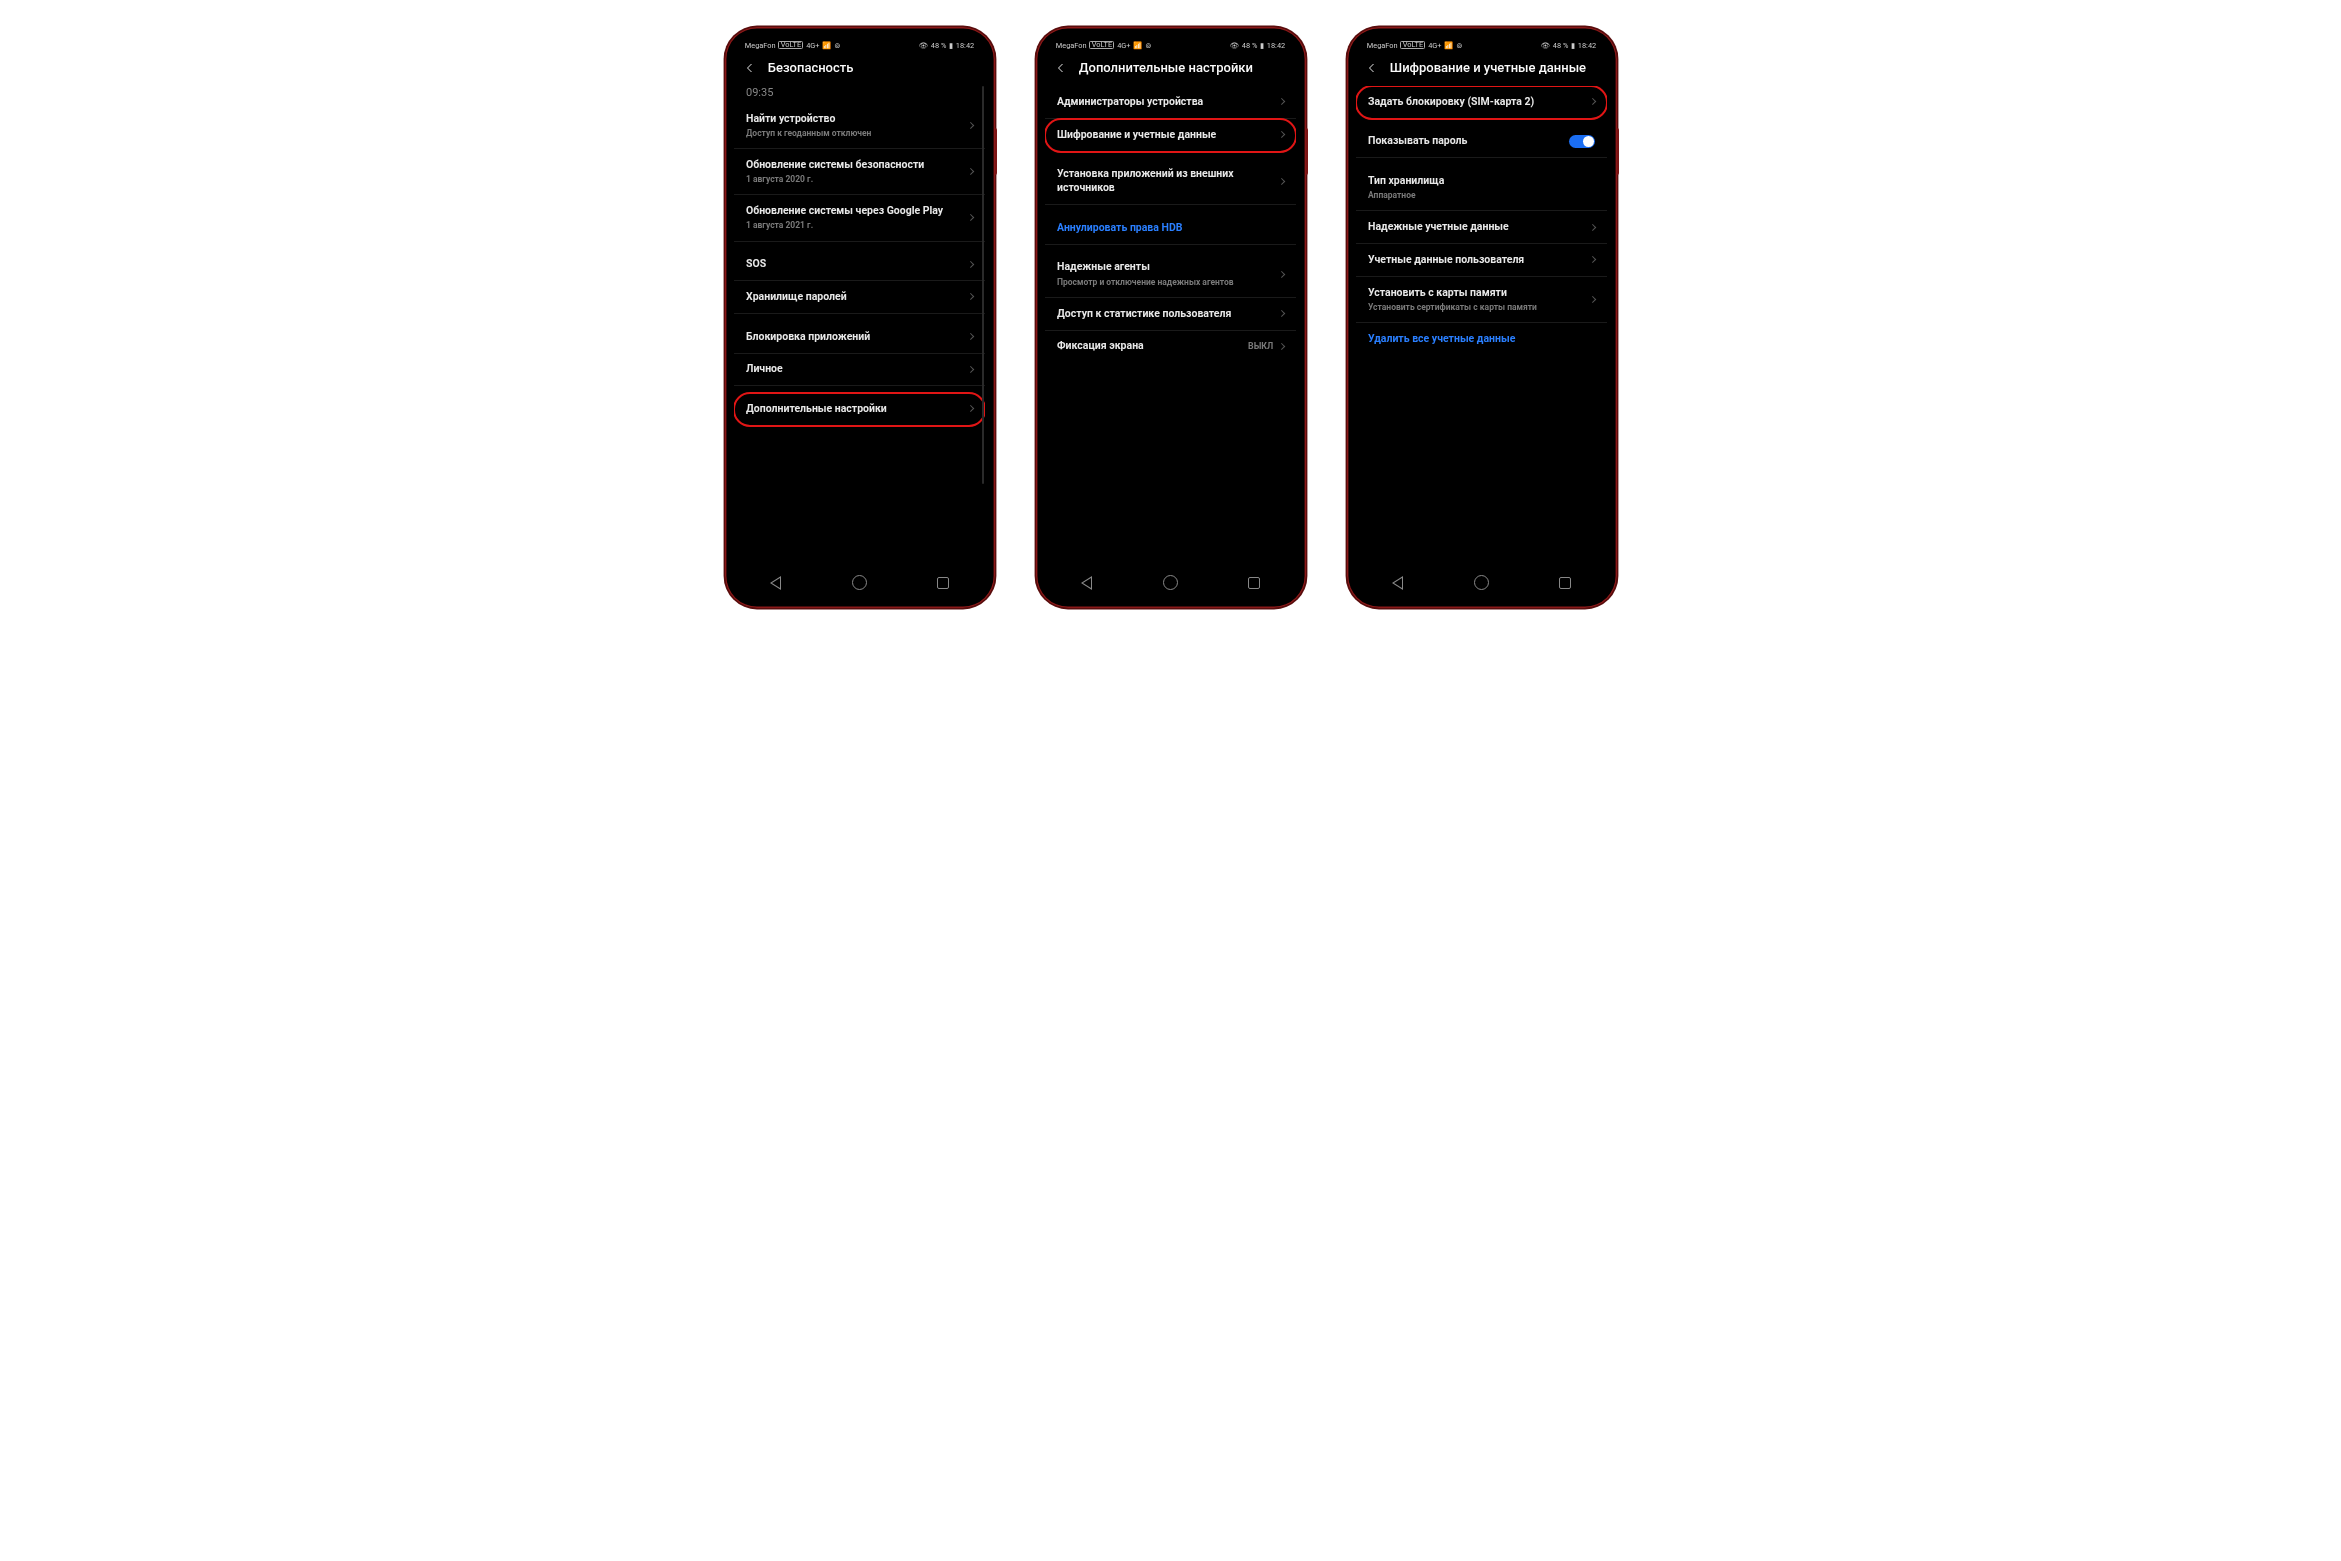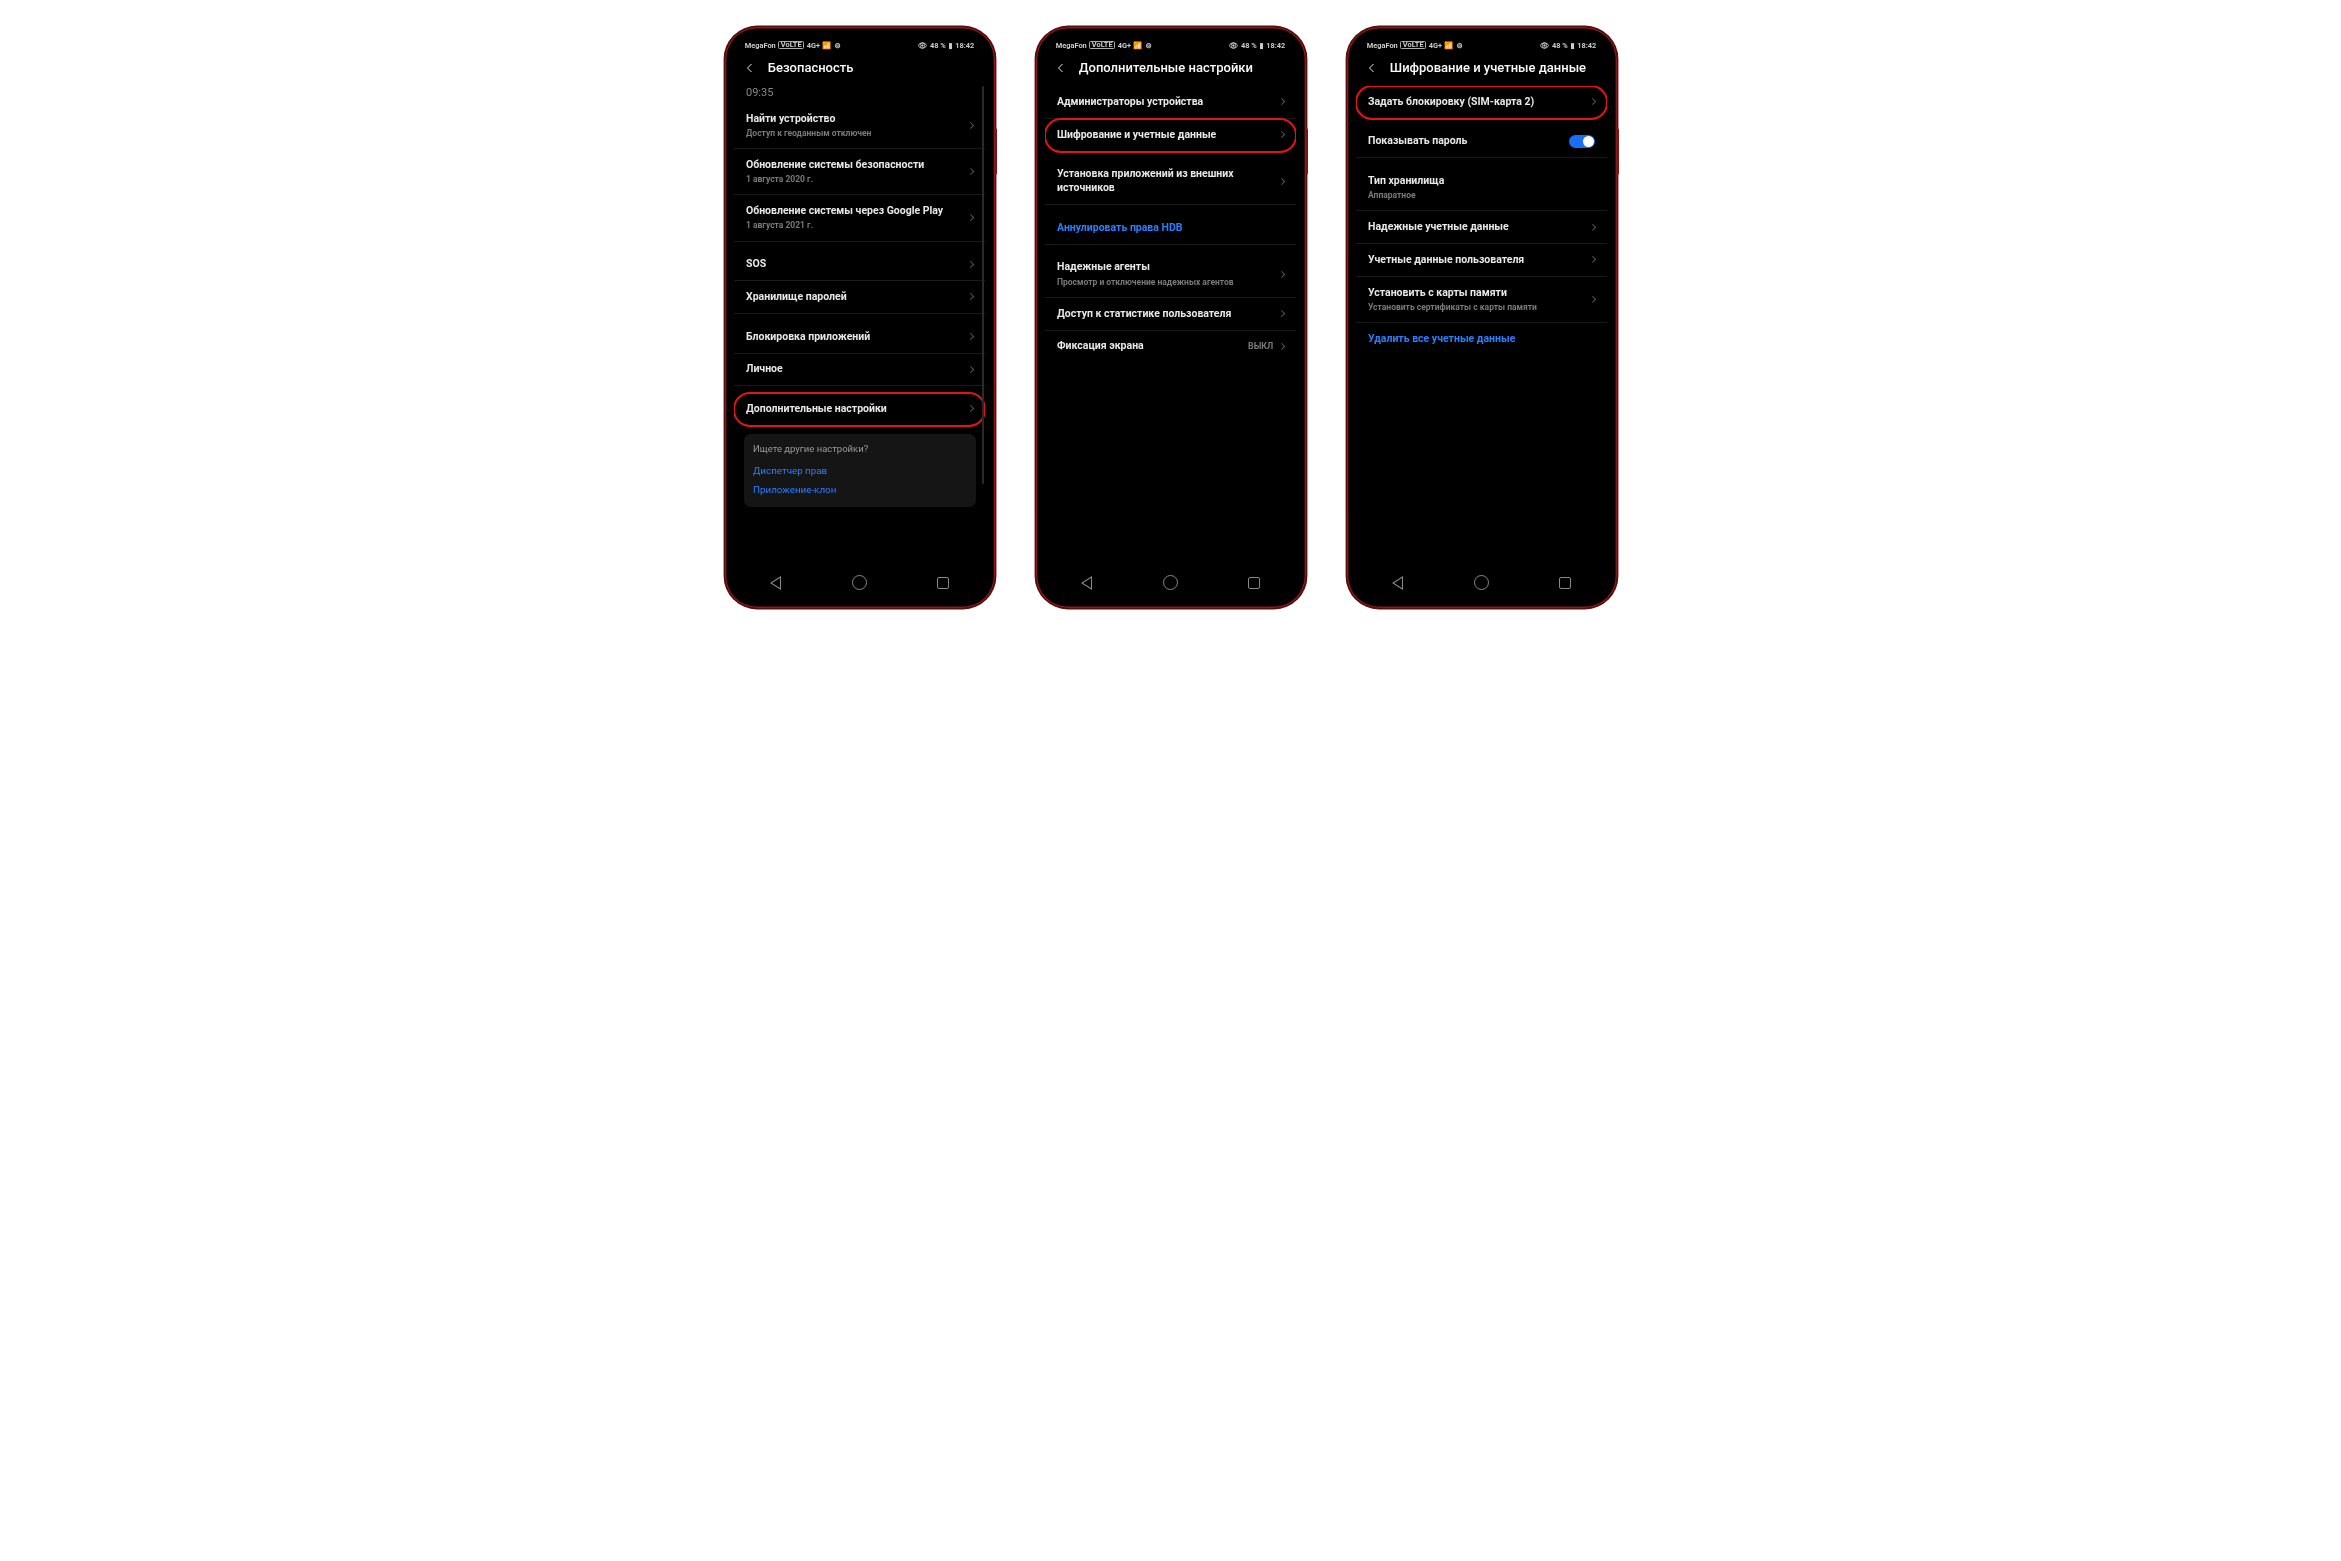--- a/index.html
+++ b/index.html
@@ -39,21 +39,20 @@
     display: flex;
     flex-direction: column;
     color: #e8e8e8;
   }
   .statusbar {
     display: flex;
     justify-content: space-between;
     padding: 4px 10.8px 2.7px;
     font-size: 8px;
     color: #ccc;
-    font-weight: bold;
   }
   .sb-left, .sb-right { display: flex; align-items: center; gap: 2.7px; }
   .sb-left span, .sb-right span { font-size: 7.4px; }
   .volte {
     border: 0.7px solid #aaa;
     font-size: 5.4px;
     padding: 0 1.4px;
     border-radius: 1.4px;
     line-height: 6.8px;
   }
@@ -268,25 +267,20 @@
       </div>
       <div class="group-gap"></div>
       <div class="row highlight">
         <div class="row-main">
             <div class="row-label">Дополнительные настройки</div>
           </div>
         <div class="row-trail">
             <div class="chevron"></div>
           </div>
       </div>
-      <div class="card">
-        <div class="card-title">Ищете другие настройки?</div>
-        <div class="card-link">Диспетчер прав</div>
-        <div class="card-link">Приложение-клон</div>
-      </div>
       <div class="scroll-hint"></div>
     </div>
     <div class="navbar">
       <div class="nav-btn">
           <div class="nav-tri"></div>
         </div>
       <div class="nav-btn">
           <div class="nav-circle"></div>
         </div>
       <div class="nav-btn">

